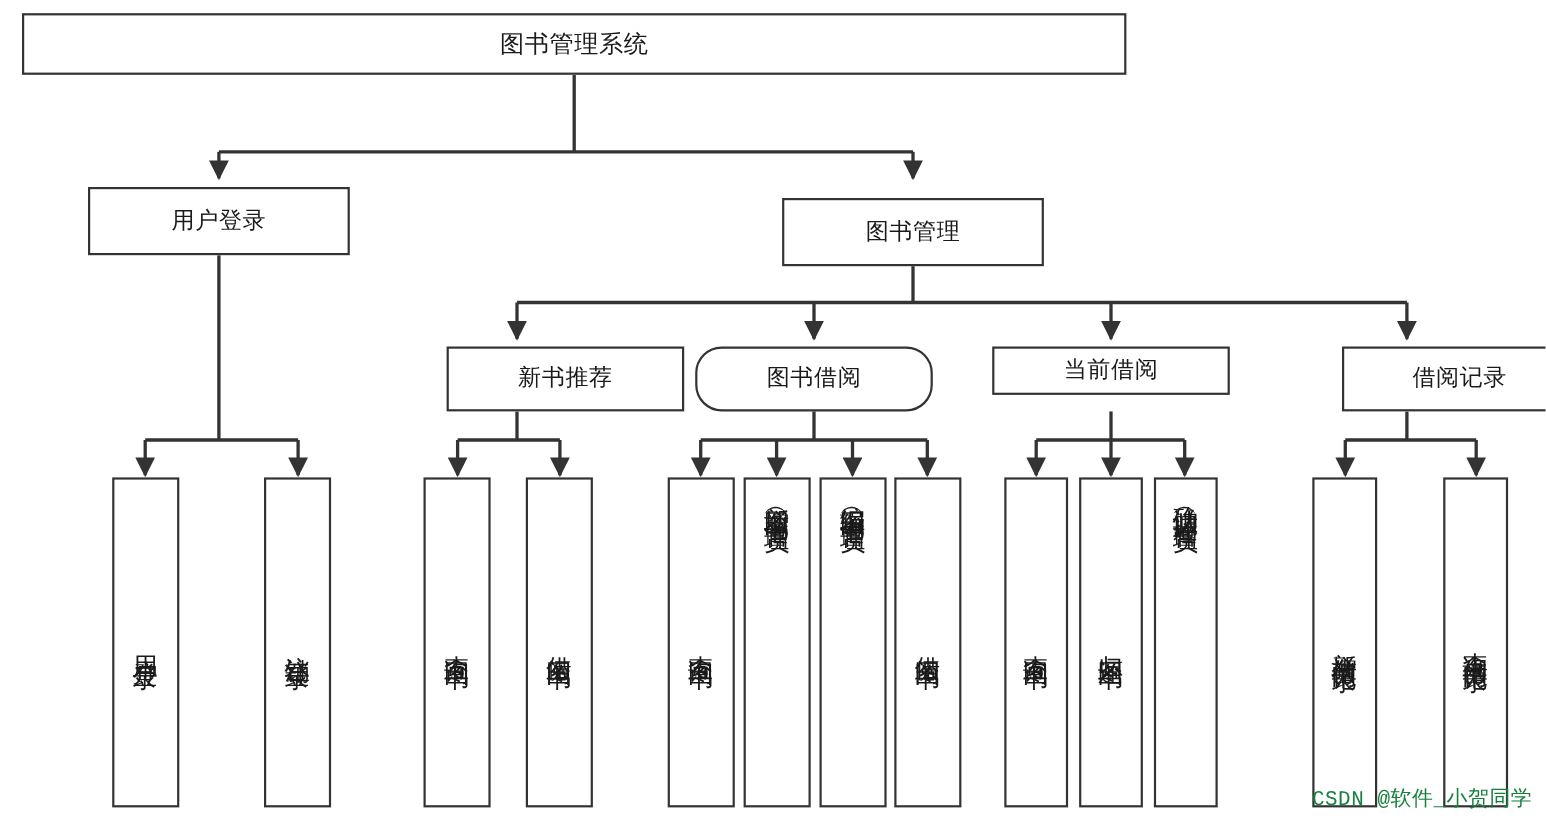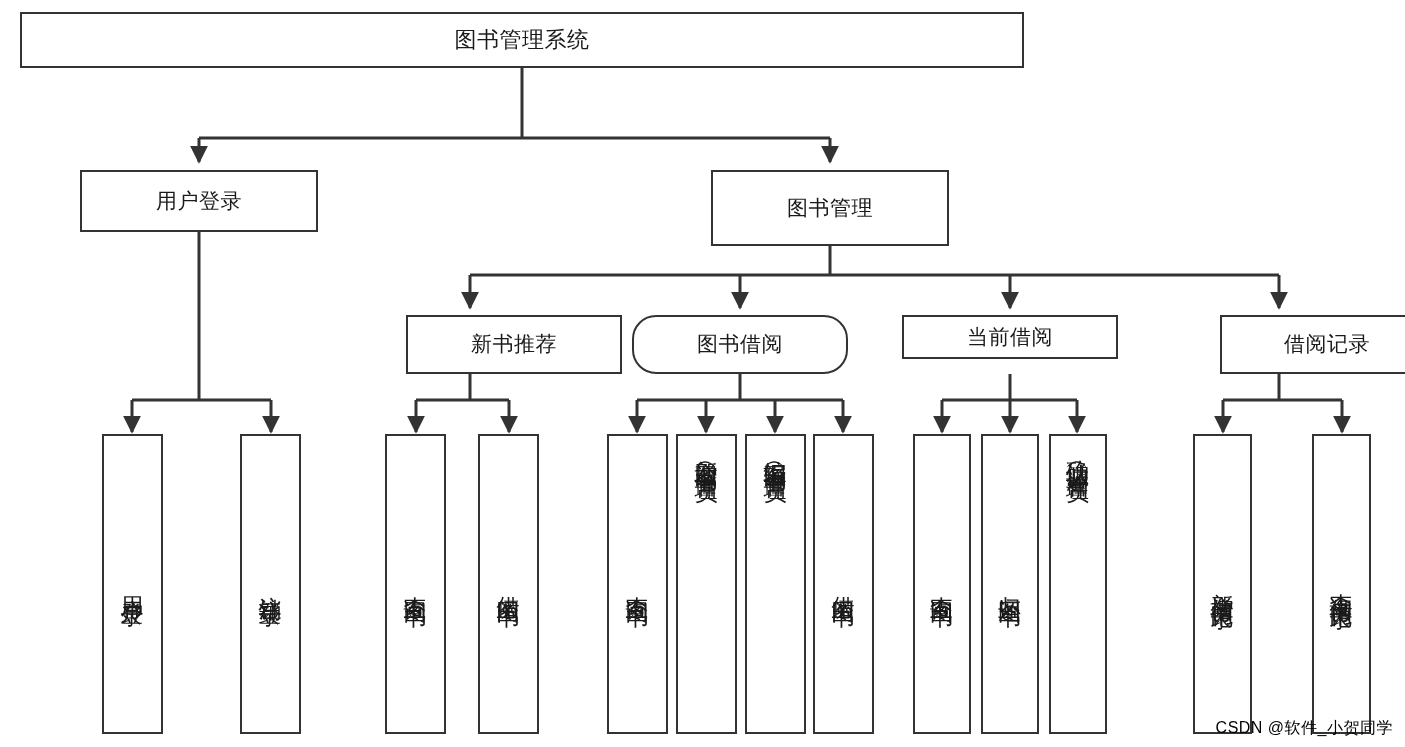--- a/index.html
+++ b/index.html
@@ -68,24 +68,25 @@
   }
   
   .node.vert.centered {
     align-items: center;
     padding-top: 0;
   }
   #watermark {
     position: absolute;
     right: 12px;
     bottom: 8px;
-    font-size: 16px;
-    color: #000000;
+    font-size: 19px;
+    color: #15803d;
     letter-spacing: 0.5px;
     user-select: none;
+    font-family: Liberation Mono, monospace;
   }
 </style>
 </head>
 <body>
 
 <div id="diagram">
 
   <svg id="connectors" viewBox="0 0 1405 747" width="1405" height="747" aria-hidden="true">
     <defs>
       <marker id="arrow" viewBox="0 0 10 10" refX="9" refY="5" markerWidth="6" markerHeight="6" orient="auto-start-reverse">
@@ -136,21 +137,21 @@
     </g>
   </svg>
 
   <div class="node horiz root" style="left:20px; top:12px; width:1004px; height:56px;">
     <span class="label">图书管理系统</span>
   </div>
 
   <div class="node horiz" style="left:80px; top:170px; width:238px; height:62px;">
     <span class="label">用户登录</span>
   </div>
-  <div class="node horiz" style="left:711px; top:170px; width:238px; height:76px;">
+  <div class="node horiz" style="left:711px; top:180px; width:238px; height:62px;">
     <span class="label">图书管理</span>
   </div>
 
   <div class="node horiz" style="left:362px; top:315px; width:216px; height:59px;margin-left:44px;">
     <span class="label">新书推荐</span>
   </div>
   <div class="node horiz" style="left:632px; top:315px; width:216px; height:59px;border-radius:24px;">
     <span class="label">图书借阅</span>
   </div>
   <div class="node horiz" style="left:902px; top:315px; width:216px; height:44px;">

